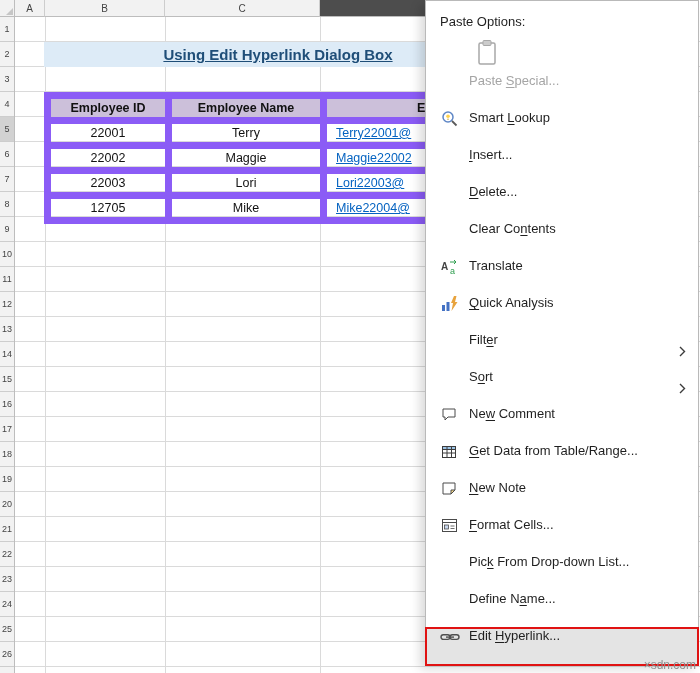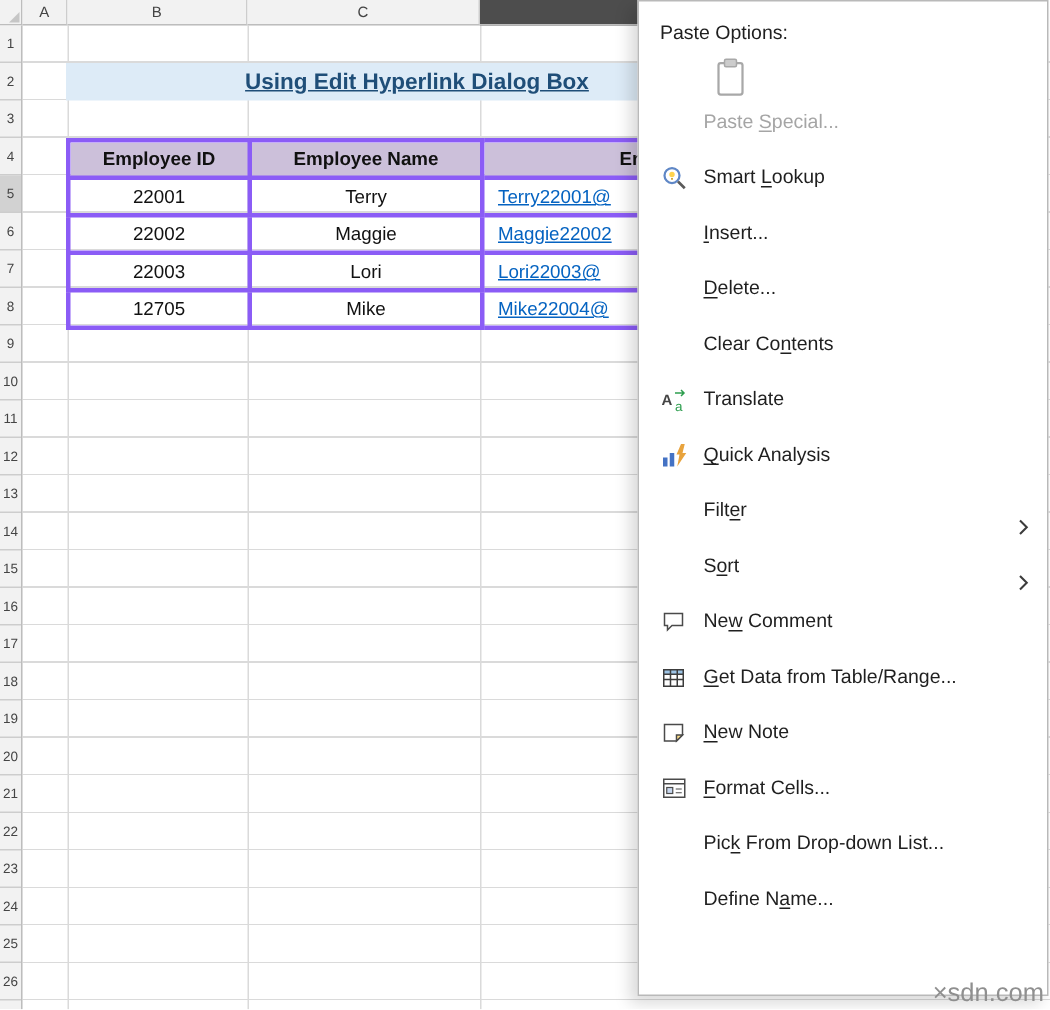--- a/index.html
+++ b/index.html
@@ -27,21 +27,21 @@
   .vline{position:absolute;top:0;bottom:0;width:1px;background:#dadada;}
 
   
   .title-band{position:absolute;left:44px;top:42px;width:437px;height:25px;background:#DDEBF7;
         display:flex;align-items:center;justify-content:center;padding-left:31px;box-sizing:border-box;}
   .title-band span{font-weight:bold;font-size:15px;color:#1F4E78;text-decoration:underline;white-space:nowrap;}
 
   
   .emp{position:absolute;left:44px;top:92px;border-collapse:collapse;table-layout:fixed;}
   .emp col.c1{width:121px}.emp col.c2{width:155px}.emp col.c3{width:220px}
-  .emp th,.emp td{border:3px solid #8b5cf6;height:25px;box-sizing:border-box;padding:0;
+  .emp th,.emp td{border:7px solid #8b5cf6;height:25px;box-sizing:border-box;padding:0;
         font-size:12.5px;text-align:center;color:#111;white-space:nowrap;overflow:hidden;}
   .emp th{background:#CCC0DA;font-weight:bold;}
   .emp th.emailh{text-align:left;padding-left:90px;}
   .emp td.email{color:#0563C1;text-decoration:underline;text-align:left;padding-left:9px;}
 
   
   .ctx{position:absolute;left:425px;top:0;width:274px;height:664px;background:#fff;
        border:1px solid #b9b9b9;box-shadow:-5px 5px 10px rgba(0,0,0,.15);
        box-sizing:border-box;padding-top:6px;z-index:10;}
   .ctx-header{height:28px;display:flex;align-items:center;padding-left:14px;
@@ -49,21 +49,21 @@
   .paste-row{height:38px;display:flex;align-items:center;padding-left:46px;}
   .pbtn{width:30px;height:32px;display:flex;align-items:center;justify-content:center;}
   .mi{height:37px;display:flex;padding-left:14px;padding-right:10px;
        font-size:13px;color:#1f1f1f;position:relative;white-space:nowrap;}
   .mi .ic{width:20px;height:18px;margin-right:9px;flex:0 0 20px;display:flex;align-items:center;justify-content:center;}
   .mi.disabled{color:#a5a5a5;}
   .mi .sub{position:absolute;right:12px;top:13px;}
   .mi.hl{background:#e4e4e4;outline:2px solid #e01212;outline-offset:-1px;}
   .lbl u{text-underline-offset:2px;}
 
-  .watermark{position:absolute;right:4px;bottom:1px;font-size:17px;color:#8f8f8f;z-index:20;}
+  .watermark{position:absolute;right:4px;bottom:1px;font-size:12px;color:#8f8f8f;z-index:20;}
 </style>
 </head>
 <body>
 
 <div id="app">
 
   <div class="grid">
     <div class="vline" style="left:30px"></div>
     <div class="vline" style="left:150px"></div>
     <div class="vline" style="left:305px"></div>
@@ -278,16 +278,26 @@
     <div class="mi">
       <span class="ic"></span>
       <span class="lbl"><span>Pic</span><u>k</u><span> From Drop-down List...</span></span>
     </div>
 
     <div class="mi">
       <span class="ic"></span>
       <span class="lbl"><span>Define N</span><u>a</u><span>me...</span></span>
     </div>
 
+    <div class="mi hl">
+      <span class="ic">
+        <svg width="20" height="16" viewBox="0 0 20 16" fill="none" stroke="#4f4f4f" stroke-width="1.4">
+            <rect x="1" y="5.8" width="9" height="4.6" rx="2.3"></rect>
+            <rect x="10" y="5.8" width="9" height="4.6" rx="2.3"></rect>
+            <path d="M6 8.1 h8"></path>
+          </svg>
+      </span>
+      <span class="lbl"><span>Edit </span><u>H</u><span>yperlink...</span></span>
+    </div>
   </div>
 
   <div class="watermark">×sdn.com</div>
 </div>
 
 </body></html>

